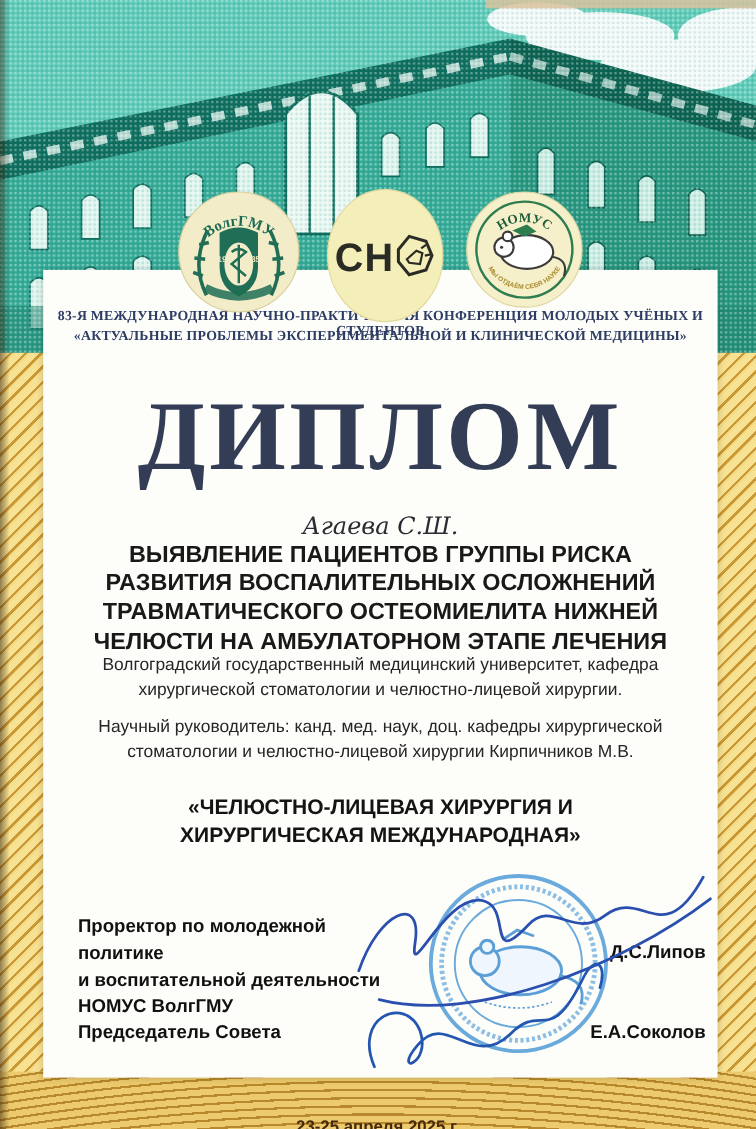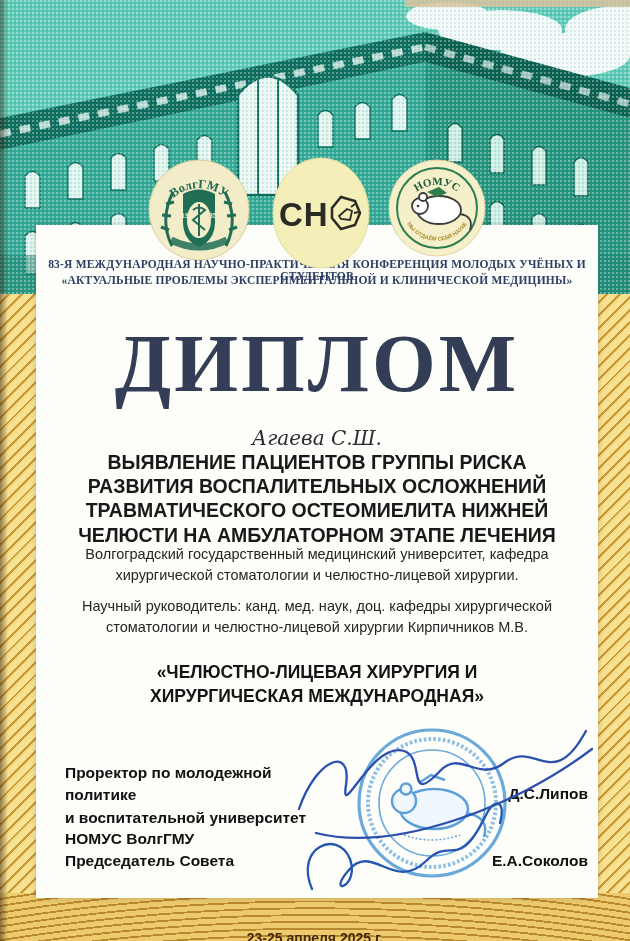--- a/index.html
+++ b/index.html
@@ -123,21 +123,21 @@
     <div class="abs conf conf-l2">«АКТУАЛЬНЫЕ ПРОБЛЕМЫ ЭКСПЕРИМЕНТАЛЬНОЙ И КЛИНИЧЕСКОЙ МЕДИЦИНЫ»</div>
     <div class="abs diploma">ДИПЛОМ</div>
     <div class="abs recipient">Агаева С.Ш.</div>
     <div class="abs work-title">ВЫЯВЛЕНИЕ ПАЦИЕНТОВ ГРУППЫ РИСКА РАЗВИТИЯ ВОСПАЛИТЕЛЬНЫХ ОСЛОЖНЕНИЙ ТРАВМАТИЧЕСКОГО ОСТЕОМИЕЛИТА НИЖНЕЙ ЧЕЛЮСТИ НА АМБУЛАТОРНОМ ЭТАПЕ ЛЕЧЕНИЯ</div>
     <div class="abs body-txt affiliation">Волгоградский государственный медицинский университет, кафедра хирургической стоматологии и челюстно-лицевой хирургии.</div>
     <div class="abs body-txt supervisor">Научный руководитель: канд. мед. наук, доц. кафедры хирургической стоматологии и челюстно-лицевой хирургии Кирпичников М.В.</div>
     <div class="abs award-cat">«ЧЕЛЮСТНО-ЛИЦЕВАЯ ХИРУРГИЯ И ХИРУРГИЧЕСКАЯ МЕЖДУНАРОДНАЯ»</div>
 
     <div class="sig-role role1">
       <div>Проректор по молодежной политике</div>
-      <div>и воспитательной университет</div>
+      <div>и воспитательной деятельности</div>
     </div>
     <div class="sig-name name1">Д.С.Липов</div>
     <div class="sig-role role2">
       <div>НОМУС ВолгГМУ</div>
       <div>Председатель Совета</div>
     </div>
     <div class="sig-name name2">Е.А.Соколов</div>
 
     <div class="stamp-wrap">
       <svg viewBox="0 0 340 192" width="340" height="192">

